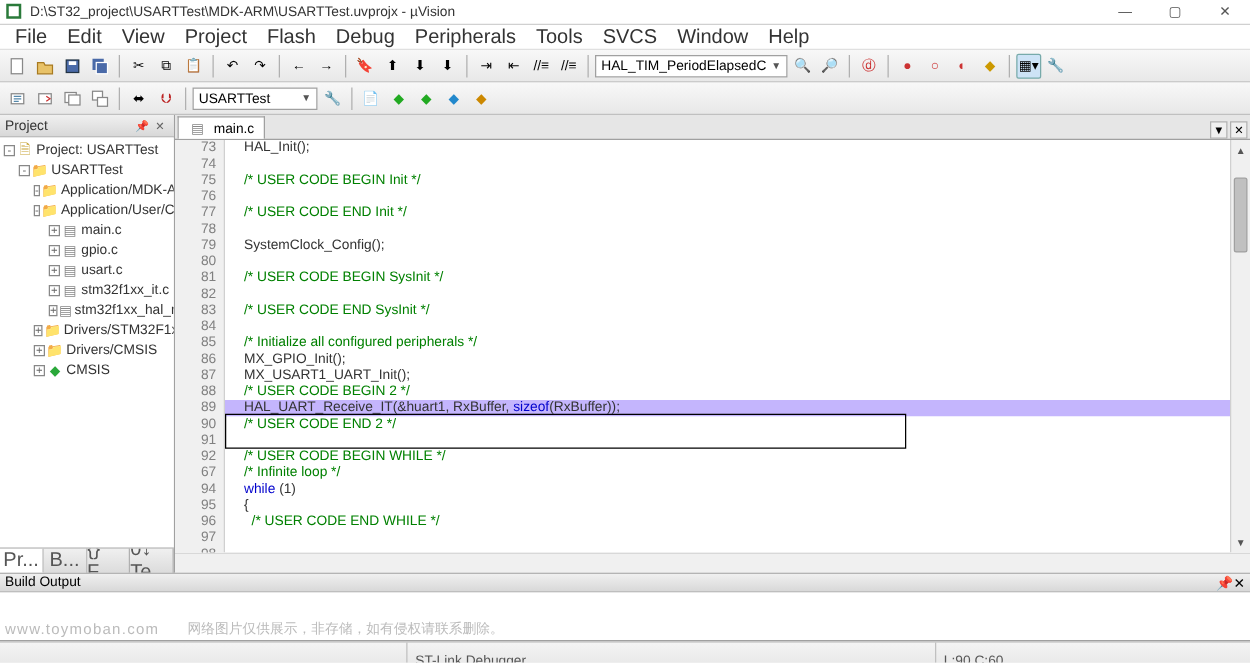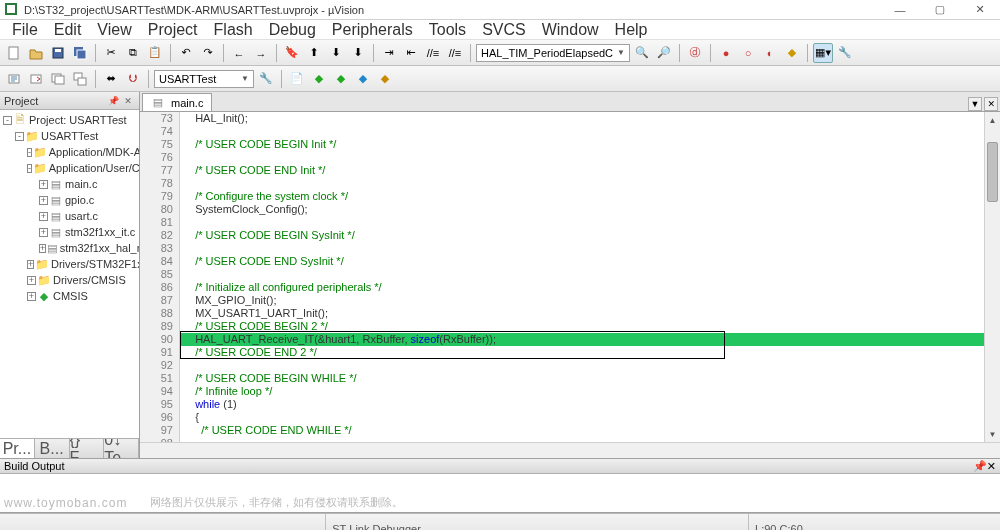--- a/index.html
+++ b/index.html
@@ -40,21 +40,21 @@
 .editor-area{flex:1;display:flex;flex-direction:column;}
 .ed-tabs{height:20px;background:#e6e6e6;display:flex;align-items:flex-end;border-bottom:1px solid #a0a0a0;}
 .ed-tab{height:18px;background:#fff;border:1px solid #a0a0a0;border-bottom:none;padding:0 8px;display:flex;align-items:center;gap:4px;font-size:11px;margin-left:2px;}
 .ed-tabs .sp{flex:1}
 .ed-tab-ctrl{height:14px;padding:0 2px;border:1px solid #b0b0b0;margin-right:2px;font-size:9px;display:flex;align-items:center;background:#f0f0f0;}
 .editor{flex:1;display:flex;background:#fff;font-family:Consolas,monospace;font-size:12px;overflow:hidden;position:relative;}
 .gutter{width:40px;background:#f0f0f0;border-right:1px solid #d0d0d0;text-align:right;padding-right:6px;color:#808080;}
 .gutter div{height:13px;line-height:13px;}
 .code{flex:1;position:relative;}
 .code-line{height:13px;line-height:13px;white-space:pre;padding-left:6px;}
-.hl{background:#22c55e;}
+.hl{background:#c4b5fd;}
 .box-rect{position:absolute;border:1.5px solid #000;left:0;top:calc(13px*17 - 2px);height:28px;width:545px;pointer-events:none;}
 .c-fn{color:#333;}
 .c-kw{color:#0000cc;}
 .c-cm{color:#008000;}
 .scroll-v{position:absolute;right:0;top:0;bottom:0;width:16px;background:#f0f0f0;border-left:1px solid #d0d0d0;}
 .scroll-v .thumb{position:absolute;left:2px;right:2px;top:30px;height:60px;background:#c0c0c0;border:1px solid #a0a0a0;border-radius:2px;}
 .scroll-v .arr{position:absolute;left:0;right:0;height:16px;display:flex;align-items:center;justify-content:center;font-size:8px;color:#555;}
 .scroll-h{height:16px;background:#f0f0f0;border-top:1px solid #d0d0d0;display:flex;}
 .scroll-h .tr{flex:1;position:relative;}
 
@@ -308,36 +308,35 @@
           <div>83</div>
           <div>84</div>
           <div>85</div>
           <div>86</div>
           <div>87</div>
           <div>88</div>
           <div>89</div>
           <div>90</div>
           <div>91</div>
           <div>92</div>
-          <div>51</div>
+          <div>67</div>
           <div>94</div>
           <div>95</div>
           <div>96</div>
           <div>97</div>
           <div>98</div>
         </div>
       <div class="code" id="code">
         <div class="box-rect"></div>
       <div class="code-line"><span class="c-fn">   HAL_Init();</span></div>
           <div class="code-line"><span class="c-fn"></span></div>
           <div class="code-line"><span class="c-cm">   /* USER CODE BEGIN Init */</span></div>
           <div class="code-line"><span class="c-fn"></span></div>
           <div class="code-line"><span class="c-cm">   /* USER CODE END Init */</span></div>
           <div class="code-line"><span class="c-fn"></span></div>
-          <div class="code-line"><span class="c-cm">   /* Configure the system clock */</span></div>
           <div class="code-line"><span class="c-fn">   SystemClock_Config();</span></div>
           <div class="code-line"><span class="c-fn"></span></div>
           <div class="code-line"><span class="c-cm">   /* USER CODE BEGIN SysInit */</span></div>
           <div class="code-line"><span class="c-fn"></span></div>
           <div class="code-line"><span class="c-cm">   /* USER CODE END SysInit */</span></div>
           <div class="code-line"><span class="c-fn"></span></div>
           <div class="code-line"><span class="c-cm">   /* Initialize all configured peripherals */</span></div>
           <div class="code-line"><span class="c-fn">   MX_GPIO_Init();</span></div>
           <div class="code-line"><span class="c-fn">   MX_USART1_UART_Init();</span></div>
           <div class="code-line"><span class="c-cm">   /* USER CODE BEGIN 2 */</span></div>

